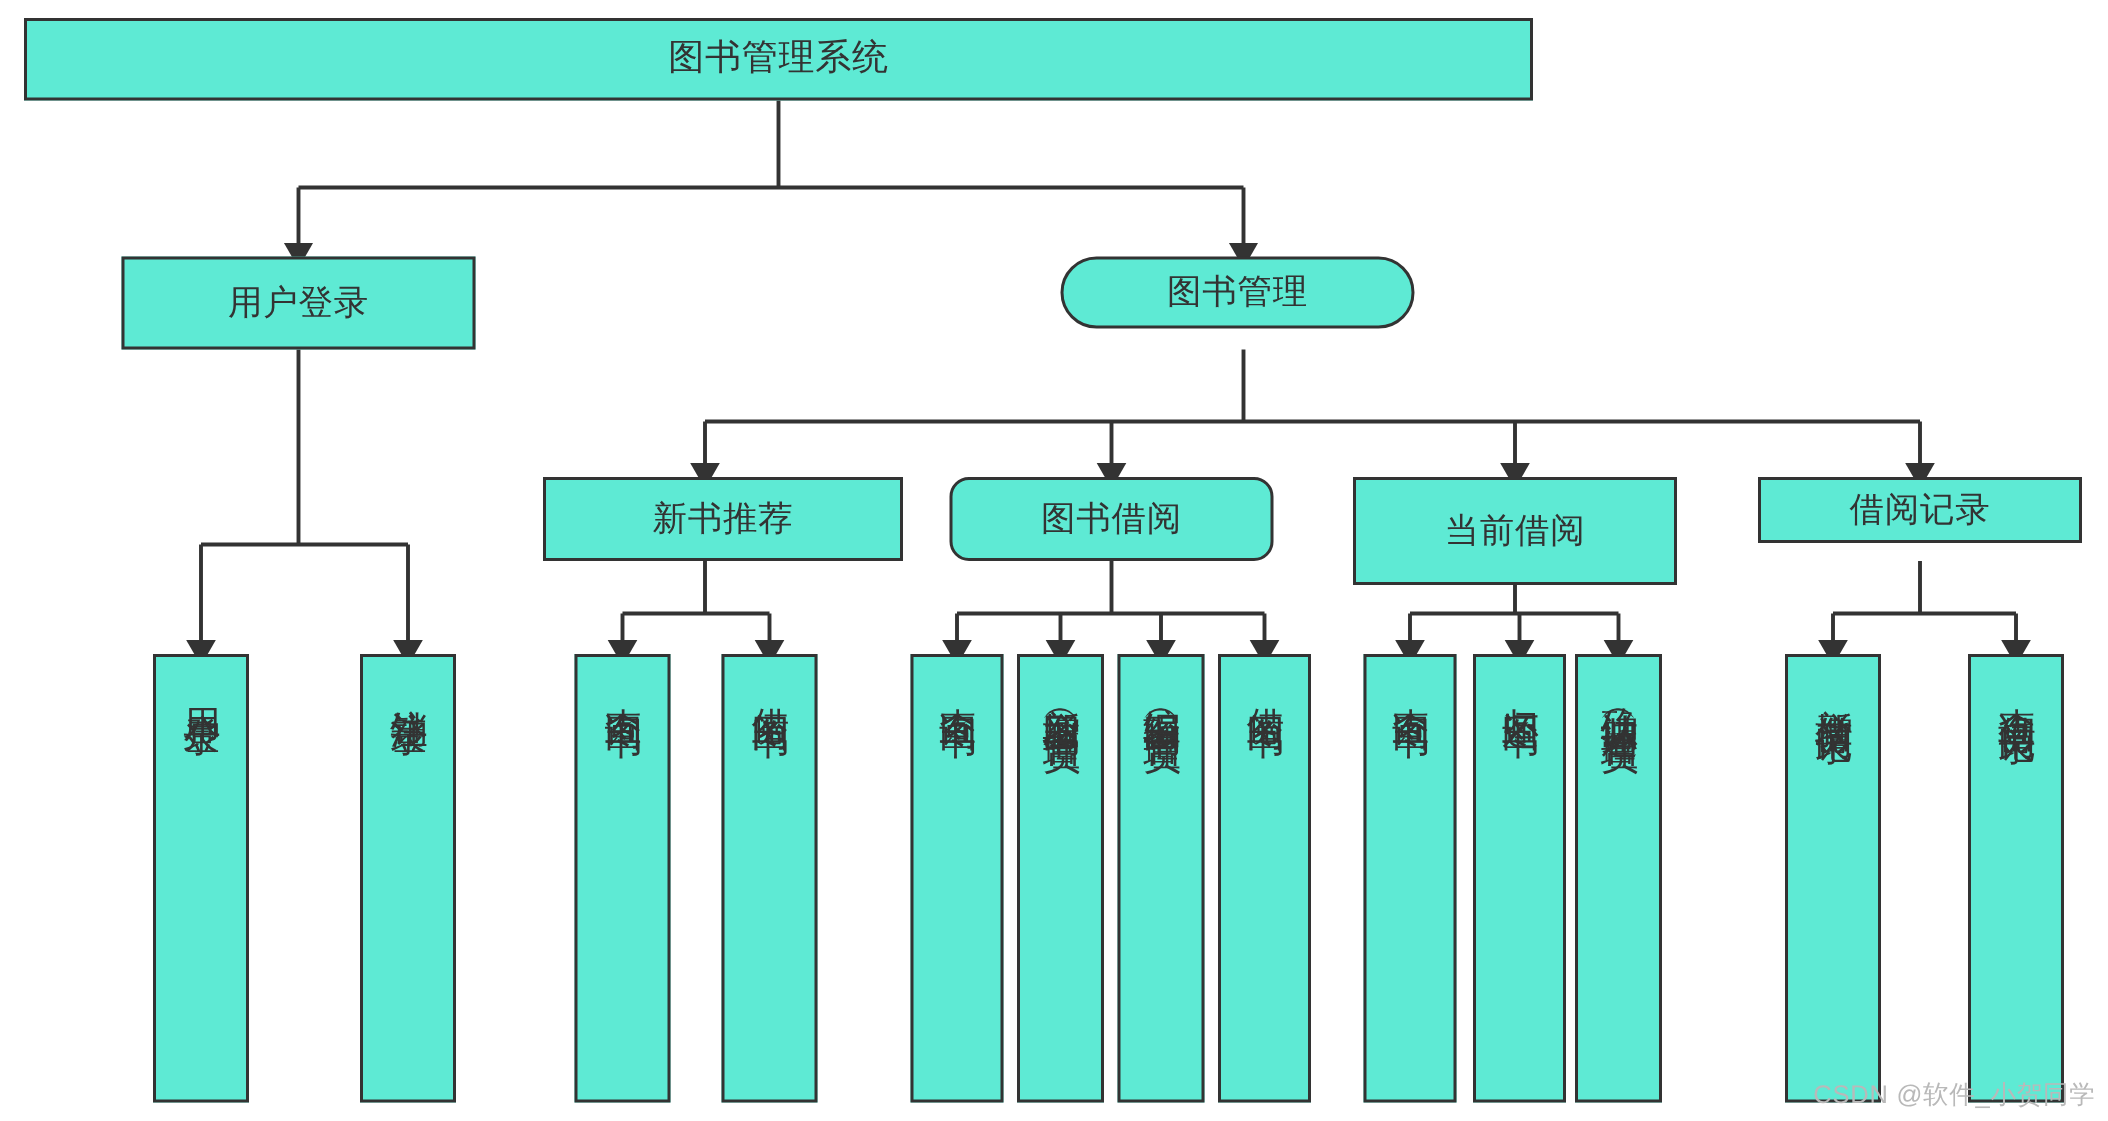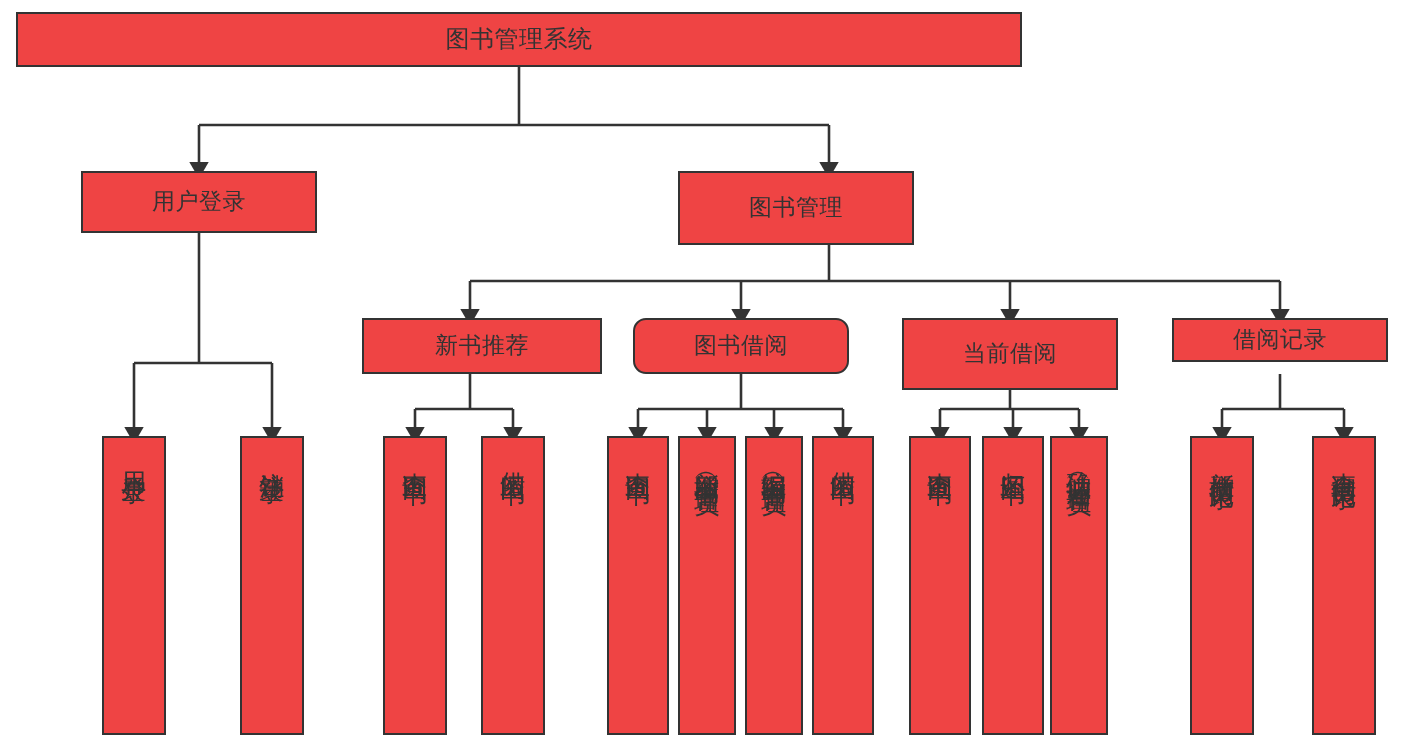--- a/index.html
+++ b/index.html
@@ -22,21 +22,21 @@
     position: absolute;
     left: 0;
     top: 0;
     width: 1405px;
     height: 747px;
     pointer-events: none;
   }
   .node {
     position: absolute;
     box-sizing: border-box;
-    background: #ef4444;
+    background: #5eead4;
     border: 2px solid #333333;
     display: flex;
     align-items: center;
     justify-content: center;
     color: #333333;
   }
   .node .label {
     display: block;
     text-align: center;
     line-height: 1.18;
@@ -122,21 +122,21 @@
       </g>
   </svg>
 
   <div id="node-layer">
       <div class="node h root" style="left: 16px; top: 12px; width: 1006px; height: 55px;">
         <span class="label">图书管理系统</span>
       </div>
       <div class="node h" style="left: 81px; top: 171px; width: 236px; height: 62px;">
         <span class="label">用户登录</span>
       </div>
-      <div class="node h" style="left: 678px; top: 171px; width: 236px; height: 74px;">
+      <div class="node h" style="left: 707px; top: 171px; width: 236px; height: 48px; border-radius: 26px;">
         <span class="label">图书管理</span>
       </div>
       <div class="node h" style="left: 362px; top: 318px; width: 240px; height: 56px;">
         <span class="label">新书推荐</span>
       </div>
       <div class="node h" style="left: 633px; top: 318px; width: 216px; height: 56px; border-radius: 13px;">
         <span class="label">图书借阅</span>
       </div>
       <div class="node h" style="left: 902px; top: 318px; width: 216px; height: 72px;">
         <span class="label">当前借阅</span>
@@ -178,14 +178,15 @@
         <span class="label">确认归还（管理员）</span>
       </div>
       <div class="node v" style="left: 1190px; top: 436px; width: 64px; height: 299px;">
         <span class="label">新增借阅记录</span>
       </div>
       <div class="node v" style="left: 1312px; top: 436px; width: 64px; height: 299px;">
         <span class="label">查询借阅记录</span>
       </div>
     </div>
 
+  <div class="watermark">CSDN @软件_小贺同学</div>
 
 </div>
 
 </body></html>

